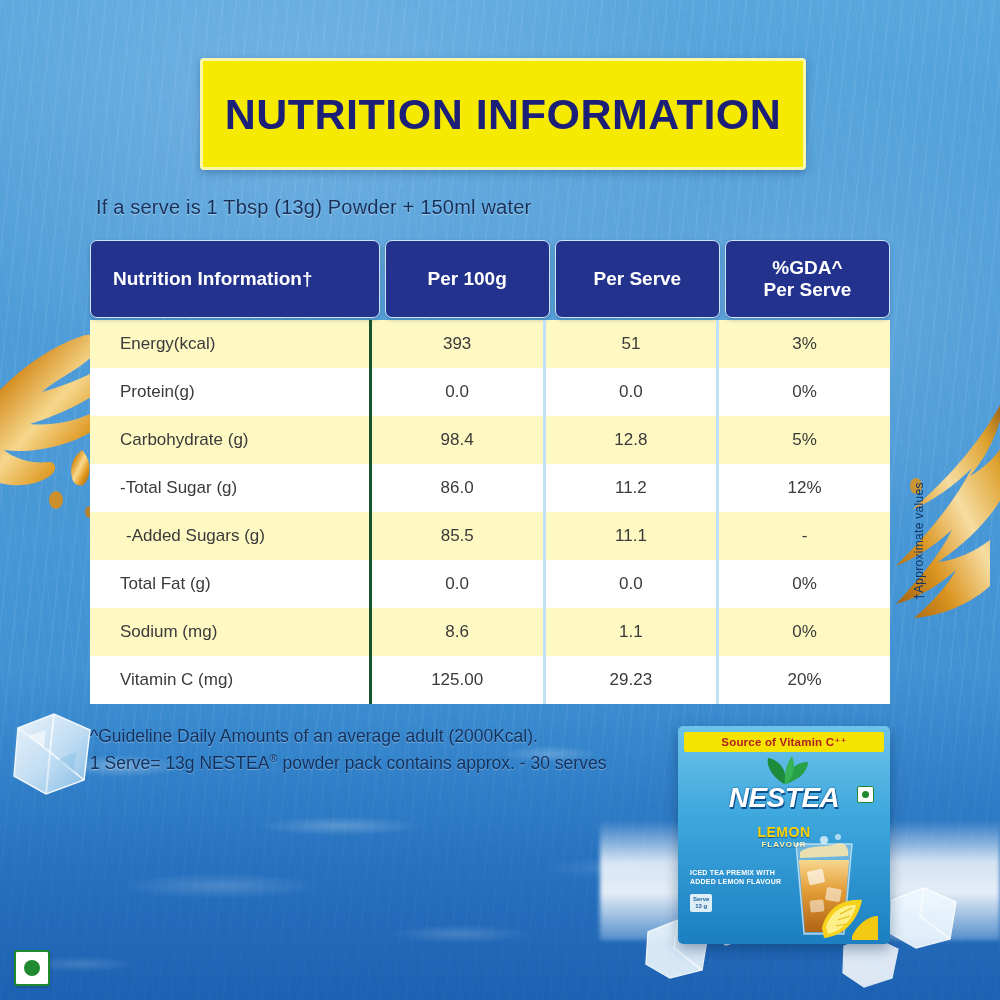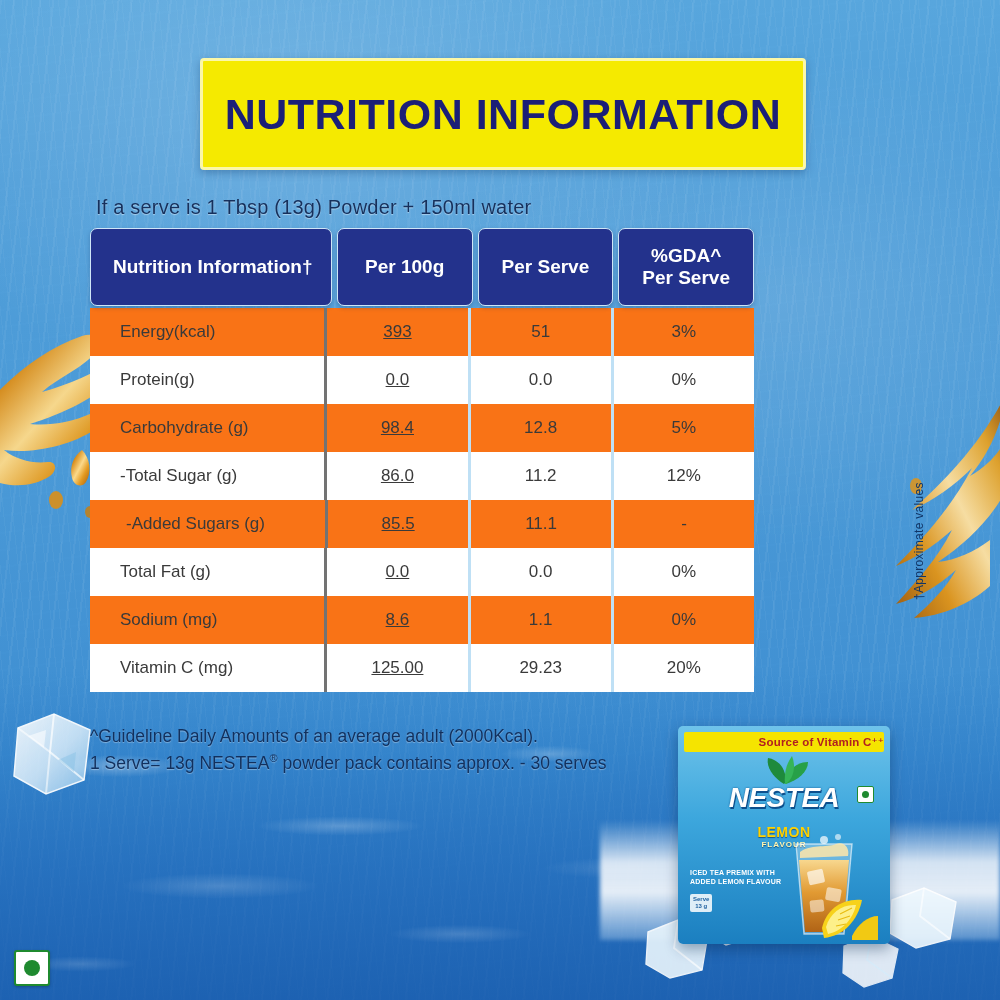--- a/index.html
+++ b/index.html
@@ -74,41 +74,41 @@
   }
 
   
   #subtitle{
     position:absolute;left:96px;top:196px;
     color:#16305c;font-size:20px;letter-spacing:.2px;
     text-shadow:0 1px 1px rgba(255,255,255,.45);
   }
 
   
-  #table-wrap{position:absolute;left:90px;top:228px;width:664px;}
+  #table-wrap{position:absolute;left:90px;top:240px;width:800px;}
   .thead{display:flex;gap:5px;}
   .th{
     background:#23328c;color:#ffffff;font-weight:bold;
     border-radius:7px;border:1px solid #cfe6f7;
     display:flex;align-items:center;justify-content:center;
     text-align:center;height:76px;font-size:19px;line-height:1.18;
     box-shadow:0 2px 4px rgba(0,30,80,.25);
   }
   .th.c0{width:285px;justify-content:flex-start;padding-left:22px;text-align:left;}
   .th.c1{width:175px;}
   .th.c2{width:175px;}
   .th.c3{width:175px;}
 
   .tbody{margin-top:2px;background:#ffffff;}
   .tr{display:flex;height:48px;align-items:center;}
-  .tr.odd{background:#f97316;}
+  .tr.odd{background:#fef9c3;}
   .tr.even{background:#ffffff;}
   .td{font-size:17px;color:#3a3a3a;height:100%;display:flex;align-items:center;}
   .td.c0{width:285px;padding-left:30px;box-sizing:border-box;justify-content:flex-start;}
-  .td.c1{width:175px;justify-content:center;border-left:3px solid #737373;text-decoration:underline;}
+  .td.c1{width:175px;justify-content:center;border-left:3px solid #14532d;}
   .td.c2{width:175px;justify-content:center;border-left:3px solid #bfe0f5;text-align:right;}
   .td.c3{width:175px;justify-content:center;border-left:3px solid #bfe0f5;}
   .td.indent{padding-left:36px;}
 
   
   #side-note{
     position:absolute;left:912px;top:600px;
     transform:rotate(-90deg);transform-origin:left top;
     color:#113566;font-size:12px;white-space:nowrap;
     letter-spacing:.3px;
@@ -134,21 +134,21 @@
   
   #packet{
     position:absolute;left:678px;top:726px;width:212px;height:218px;
     border-radius:5px;overflow:hidden;
     background:linear-gradient(180deg,#6fc3ea 0%,#3da7dd 42%,#1b7fc0 100%);
     box-shadow:0 5px 14px rgba(0,35,70,.38);
   }
   #packet .top-strip{
     position:absolute;top:6px;left:6px;right:6px;height:20px;
     background:#f5e400;border-radius:2px;
-    display:flex;align-items:center;justify-content:flex-end;
+    display:flex;align-items:center;justify-content:center;
   }
   #packet .top-strip span{
     color:#b12020;font-weight:bold;font-size:11.5px;letter-spacing:.2px;white-space:nowrap;
   }
   #packet .brand{
     position:absolute;top:56px;left:0;right:0;text-align:center;
   }
   #packet .brand .word{
     color:#ffffff;font-weight:bold;font-size:28px;letter-spacing:-.5px;
     text-shadow:1px 2px 0 #0d4f8c, 0 0 2px #0d4f8c;

